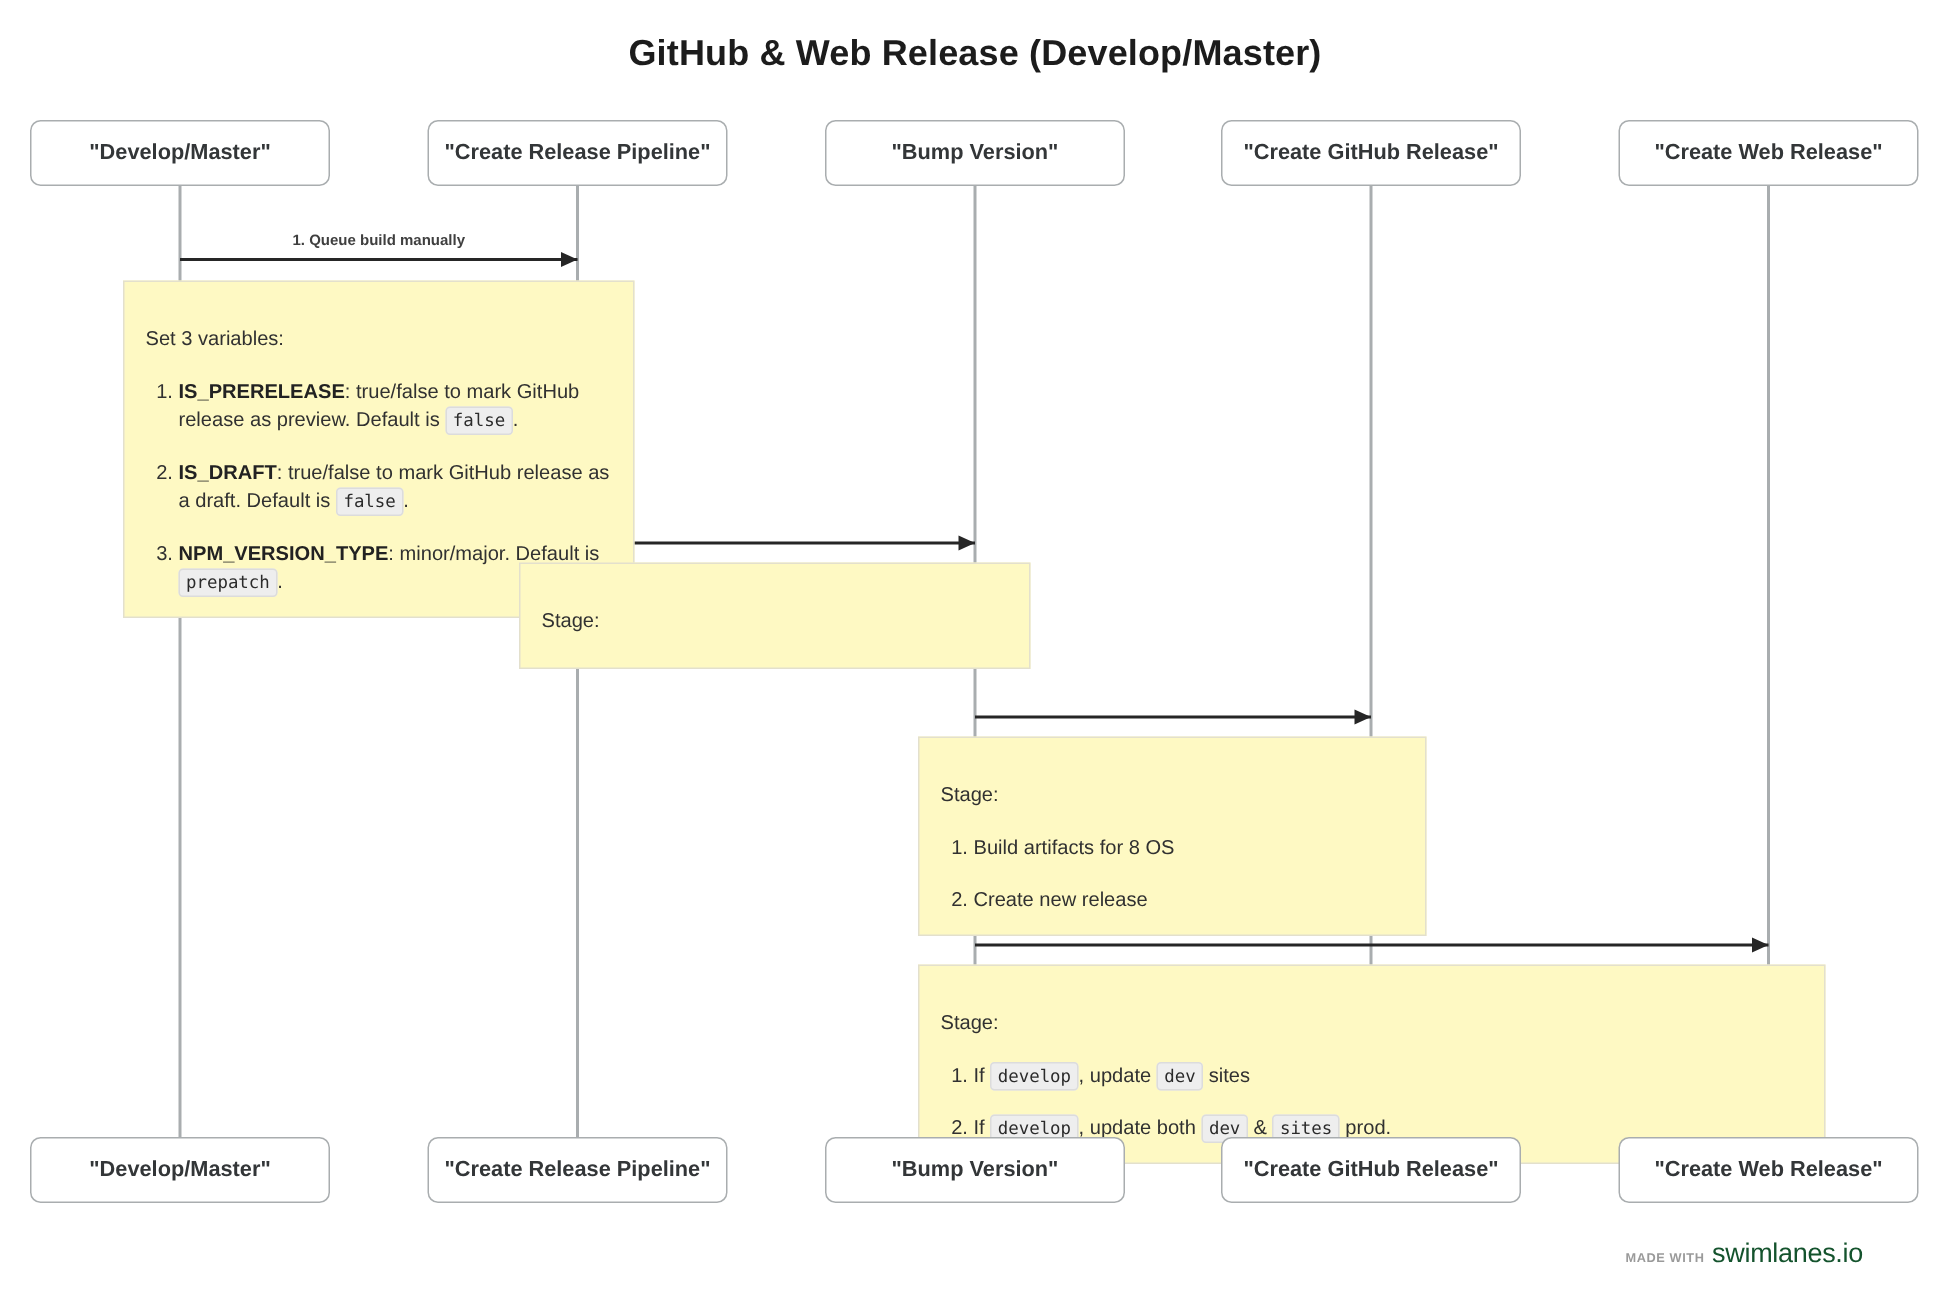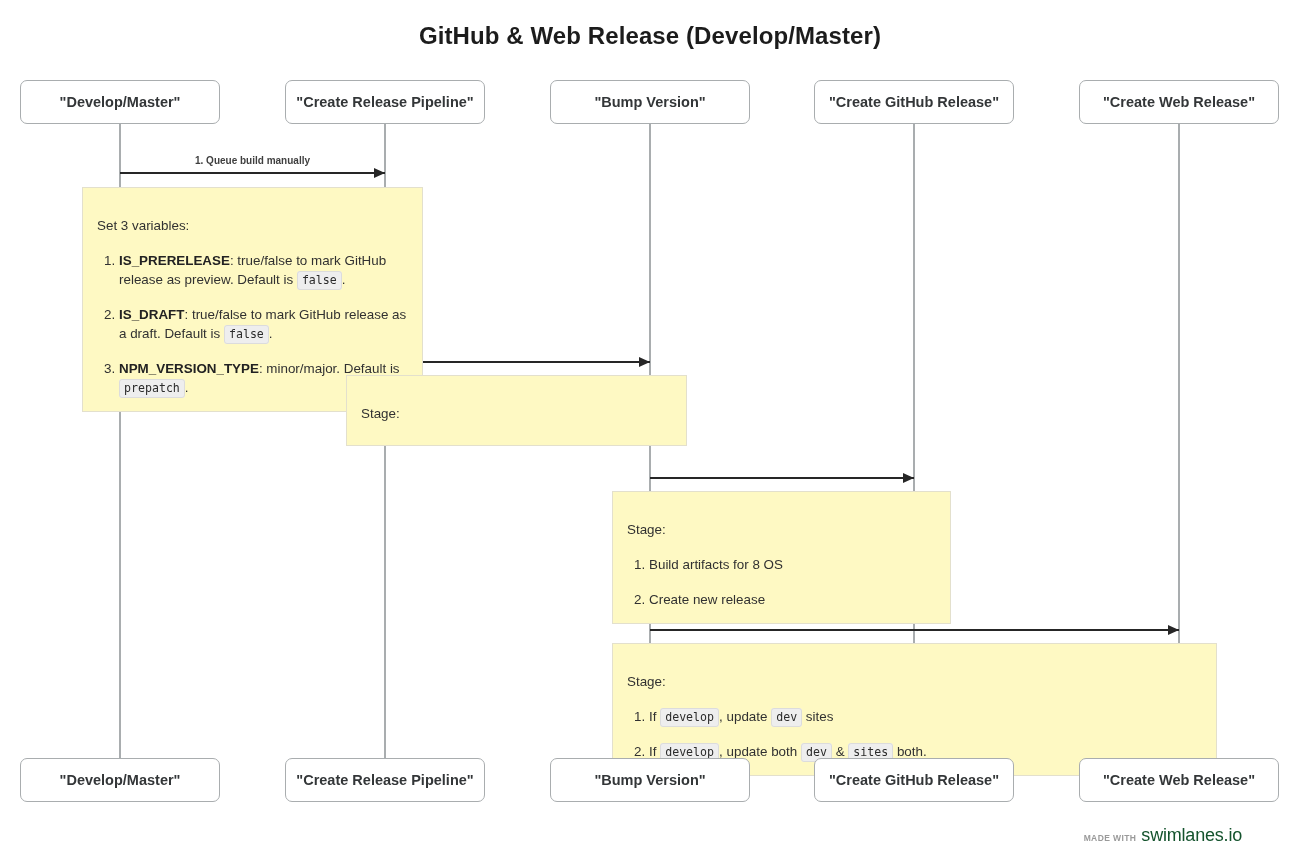--- a/index.html
+++ b/index.html
@@ -211,21 +211,21 @@
     </ol>
   </div>
 
   <div class="note" id="note-3" style="left: 612px; top: 643px; width: 605px;">
     <div class="note-title">Stage:</div>
     <ol>
       <li>
         <span>If </span><code>develop</code><span>, update </span><code>dev</code><span> sites</span>
       </li>
       <li>
-        <span>If </span><code>develop</code><span>, update both </span><code>dev</code><span> &amp; </span><code>sites</code><span> both.</span>
+        <span>If </span><code>develop</code><span>, update both </span><code>dev</code><span> &amp; </span><code>sites</code><span> prod.</span>
       </li>
     </ol>
   </div>
 
   <div id="participants-bottom">
       <div class="participant" style="left: 20px; top: 758px; width: 200px;">"Develop/Master"</div>
       <div class="participant" style="left: 285px; top: 758px; width: 200px;">"Create Release Pipeline"</div>
       <div class="participant" style="left: 550px; top: 758px; width: 200px;">"Bump Version"</div>
       <div class="participant" style="left: 814px; top: 758px; width: 200px;">"Create GitHub Release"</div>
       <div class="participant" style="left: 1079px; top: 758px; width: 200px;">"Create Web Release"</div>

